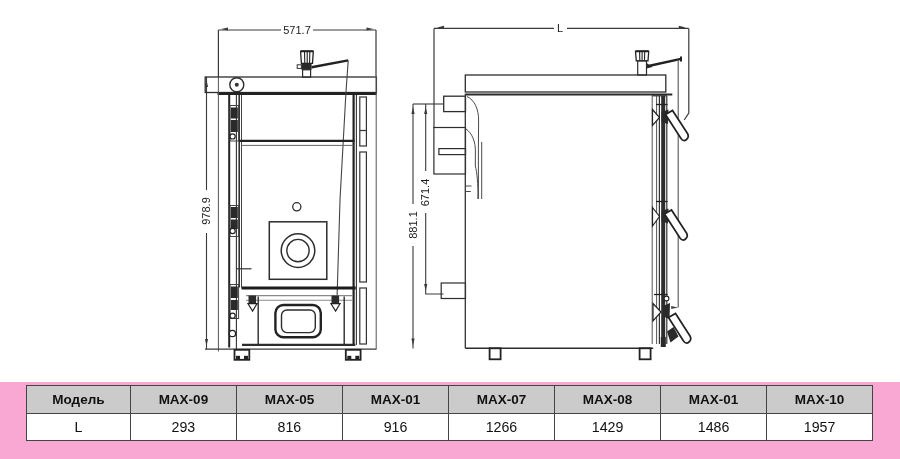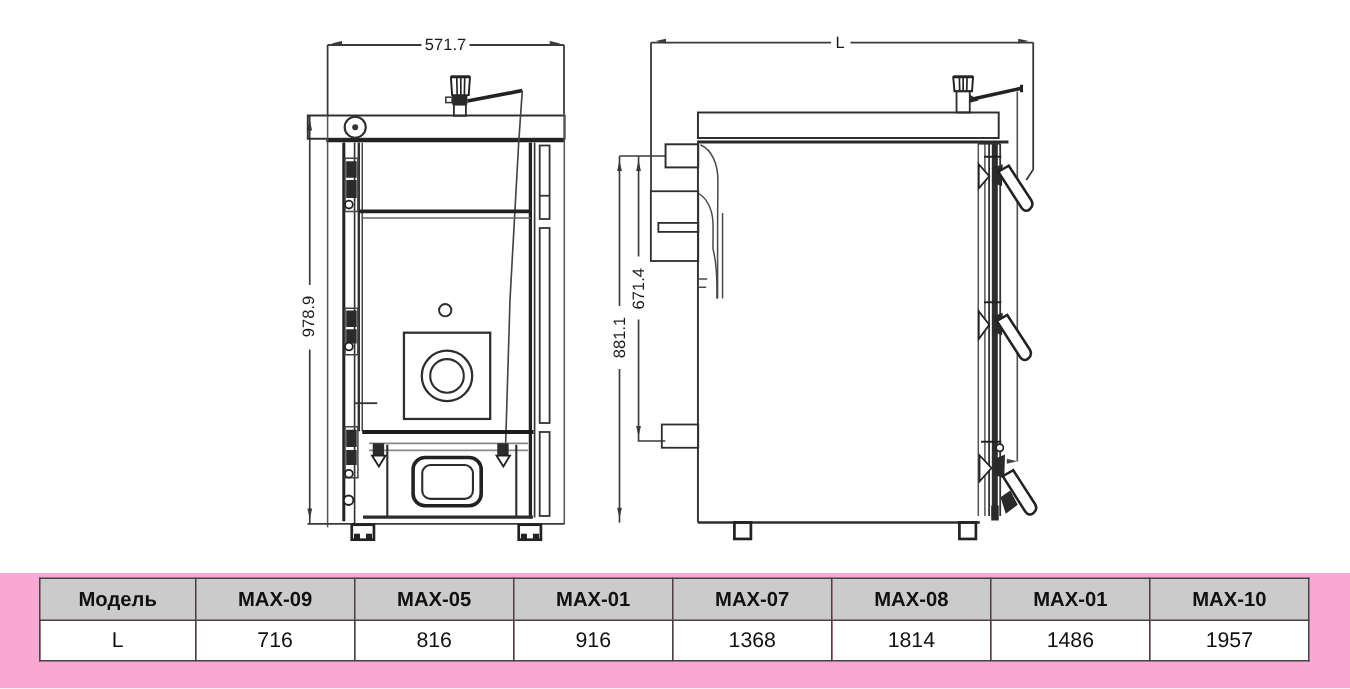--- a/index.html
+++ b/index.html
@@ -282,23 +282,23 @@
     <th>MAX-09</th>
     <th>MAX-05</th>
     <th>MAX-01</th>
     <th>MAX-07</th>
     <th>MAX-08</th>
     <th>MAX-01</th>
     <th>MAX-10</th>
   </tr>
   <tr>
     <td>L</td>
-    <td>716</td>
+    <td>293</td>
     <td>816</td>
     <td>916</td>
-    <td>1368</td>
-    <td>1814</td>
+    <td>1266</td>
+    <td>1429</td>
     <td>1486</td>
     <td>1957</td>
   </tr>
 </tbody>
     </table>
 </div>
 
 </body></html>

